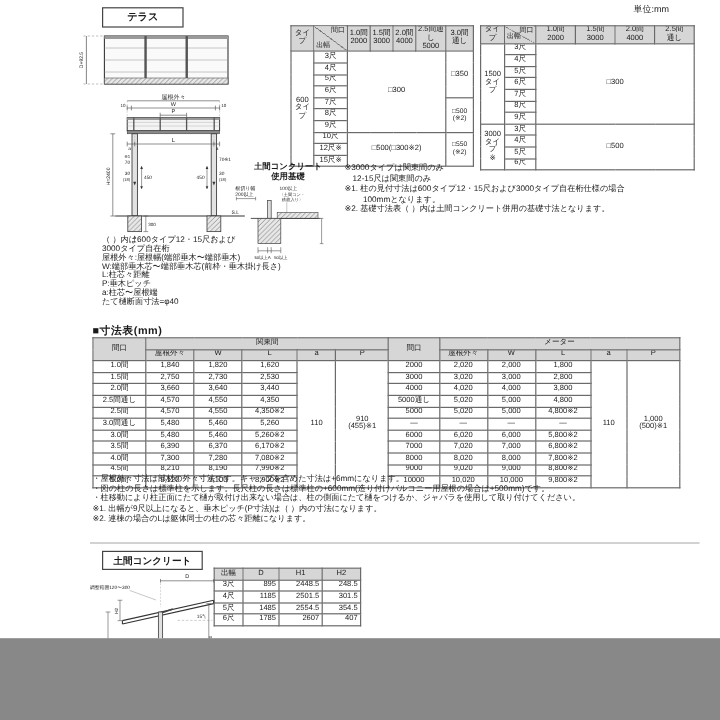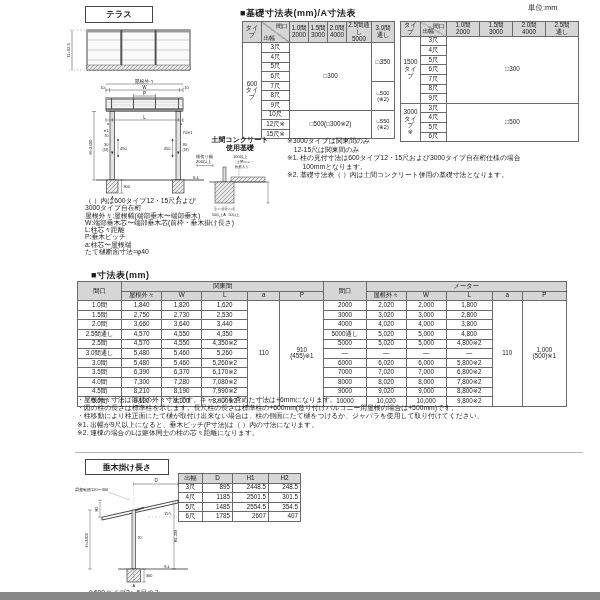--- a/index.html
+++ b/index.html
@@ -1,16 +1,16 @@
 <!DOCTYPE html>
 <html><head>
 <meta charset="utf-8">
 <style>
   html,body{margin:0;padding:0;background:#888;}
-  .page{position:relative;width:600px;height:592px;background:#ffffff;overflow:hidden;
+  .page{position:relative;width:600px;height:532px;background:#ffffff;overflow:hidden;
         font-family:"Liberation Sans","DejaVu Sans",sans-serif;color:#1a1a1a;}
   .abs{position:absolute;}
   .sec-title{font-weight:bold;font-size:9px;letter-spacing:.5px;}
   .box-title{border:1.2px solid #444;background:#fff;text-align:center;font-weight:bold;
              display:flex;align-items:center;justify-content:center;}
   .note-line{font-size:6.8px;line-height:7.3px;white-space:nowrap;}
   .unit{font-size:7.5px;}
   table{border-collapse:collapse;table-layout:fixed;}
   td{border:.8px solid #6a6a6a;font-size:6.3px;text-align:center;vertical-align:middle;
      padding:0 1px;height:8.6px;white-space:pre-line;line-height:1.08;background:#fff;overflow:hidden;}
@@ -140,21 +140,20 @@
     <div class="note-line">3000タイプ自在桁</div>
     <div class="note-line">屋根外々:屋根幅(端部垂木〜端部垂木)</div>
     <div class="note-line">W:端部垂木芯〜端部垂木芯(前枠・垂木掛け長さ)</div>
     <div class="note-line">L:柱芯々距離</div>
     <div class="note-line">P:垂木ピッチ</div>
     <div class="note-line">a:柱芯〜屋根端</div>
     <div class="note-line">たて樋断面寸法=φ40</div>
   </div>
 
   <div class="abs unit" style="left:528px;top:3px;">単位:mm</div>
-  <div class="abs sec-title" style="left:240px;top:7px;">■基礎寸法表(mm)/A寸法表</div>
 
   <table class="abs" style="left:242px;top:21px;width:152px;">
     <colgroup>
         <col style="width:19px">
         <col style="width:28px">
         <col style="width:19px">
         <col style="width:19px">
         <col style="width:19px">
         <col style="width:25px">
         <col style="width:23px">
@@ -311,21 +310,21 @@
   </svg>
 
   <div class="abs" style="left:287px;top:137px;">
     <div class="note-line" style="line-height:8.6px">※3000タイプは関東間のみ</div>
     <div class="note-line" style="line-height:8.6px">　12-15尺は関東間のみ</div>
     <div class="note-line" style="line-height:8.6px">※1. 柱の見付寸法は600タイプ12・15尺および3000タイプ自在桁仕様の場合</div>
     <div class="note-line" style="line-height:8.6px">　　 100mmとなります。</div>
     <div class="note-line" style="line-height:8.6px">※2. 基礎寸法表（ ）内は土間コンクリート併用の基礎寸法となります。</div>
   </div>
 
-  <div class="abs sec-title" style="left:91px;top:269px;">■寸法表(mm)</div>
+  <div class="abs sec-title" style="left:77px;top:269px;">■寸法表(mm)</div>
   <table class="abs" style="left:77px;top:281px;width:490px;">
     <colgroup>
       <col style="width:44px">
         <col style="width:40px">
         <col style="width:40px">
         <col style="width:46px">
         <col style="width:32px">
         <col style="width:44px">
       <col style="width:42px">
         <col style="width:40px">
@@ -475,21 +474,21 @@
   <div class="abs" style="left:77px;top:396px;">
     <div class="note-line" style="line-height:8.2px">・屋根外々寸法は部材の外々寸法です。キャップを含めた寸法は+6mmになります。</div>
     <div class="note-line" style="line-height:8.2px">・図の柱の長さは標準柱を示します。長尺柱の長さは標準柱の+600mm(造り付けバルコニー用屋根の場合は+500mm)です。</div>
     <div class="note-line" style="line-height:8.2px">・柱移動により柱正面にたて樋が取付け出来ない場合は、柱の側面にたて樋をつけるか、ジャバラを使用して取り付けてください。</div>
     <div class="note-line" style="line-height:8.2px">※1. 出幅が9尺以上になると、垂木ピッチ(P寸法)は（ ）内の寸法になります。</div>
     <div class="note-line" style="line-height:8.2px">※2. 連棟の場合のLは躯体同士の柱の芯々距離になります。</div>
   </div>
 
   <div class="abs divider" style="left:75px;top:452px;width:508px;height:0;"></div>
 
-  <div class="abs box-title" style="left:85px;top:459px;width:82px;height:14px;font-size:8px;">垂木掛け長さ</div>
+  <div class="abs box-title" style="left:85px;top:459px;width:82px;height:14px;font-size:8px;">土間コンクリート</div>
 
   <table class="abs" style="left:178px;top:473px;width:122px;">
     <colgroup>
         <col style="width:24px">
         <col style="width:30px">
         <col style="width:36px">
         <col style="width:32px">
       </colgroup>
     <tbody>
         <tr>

